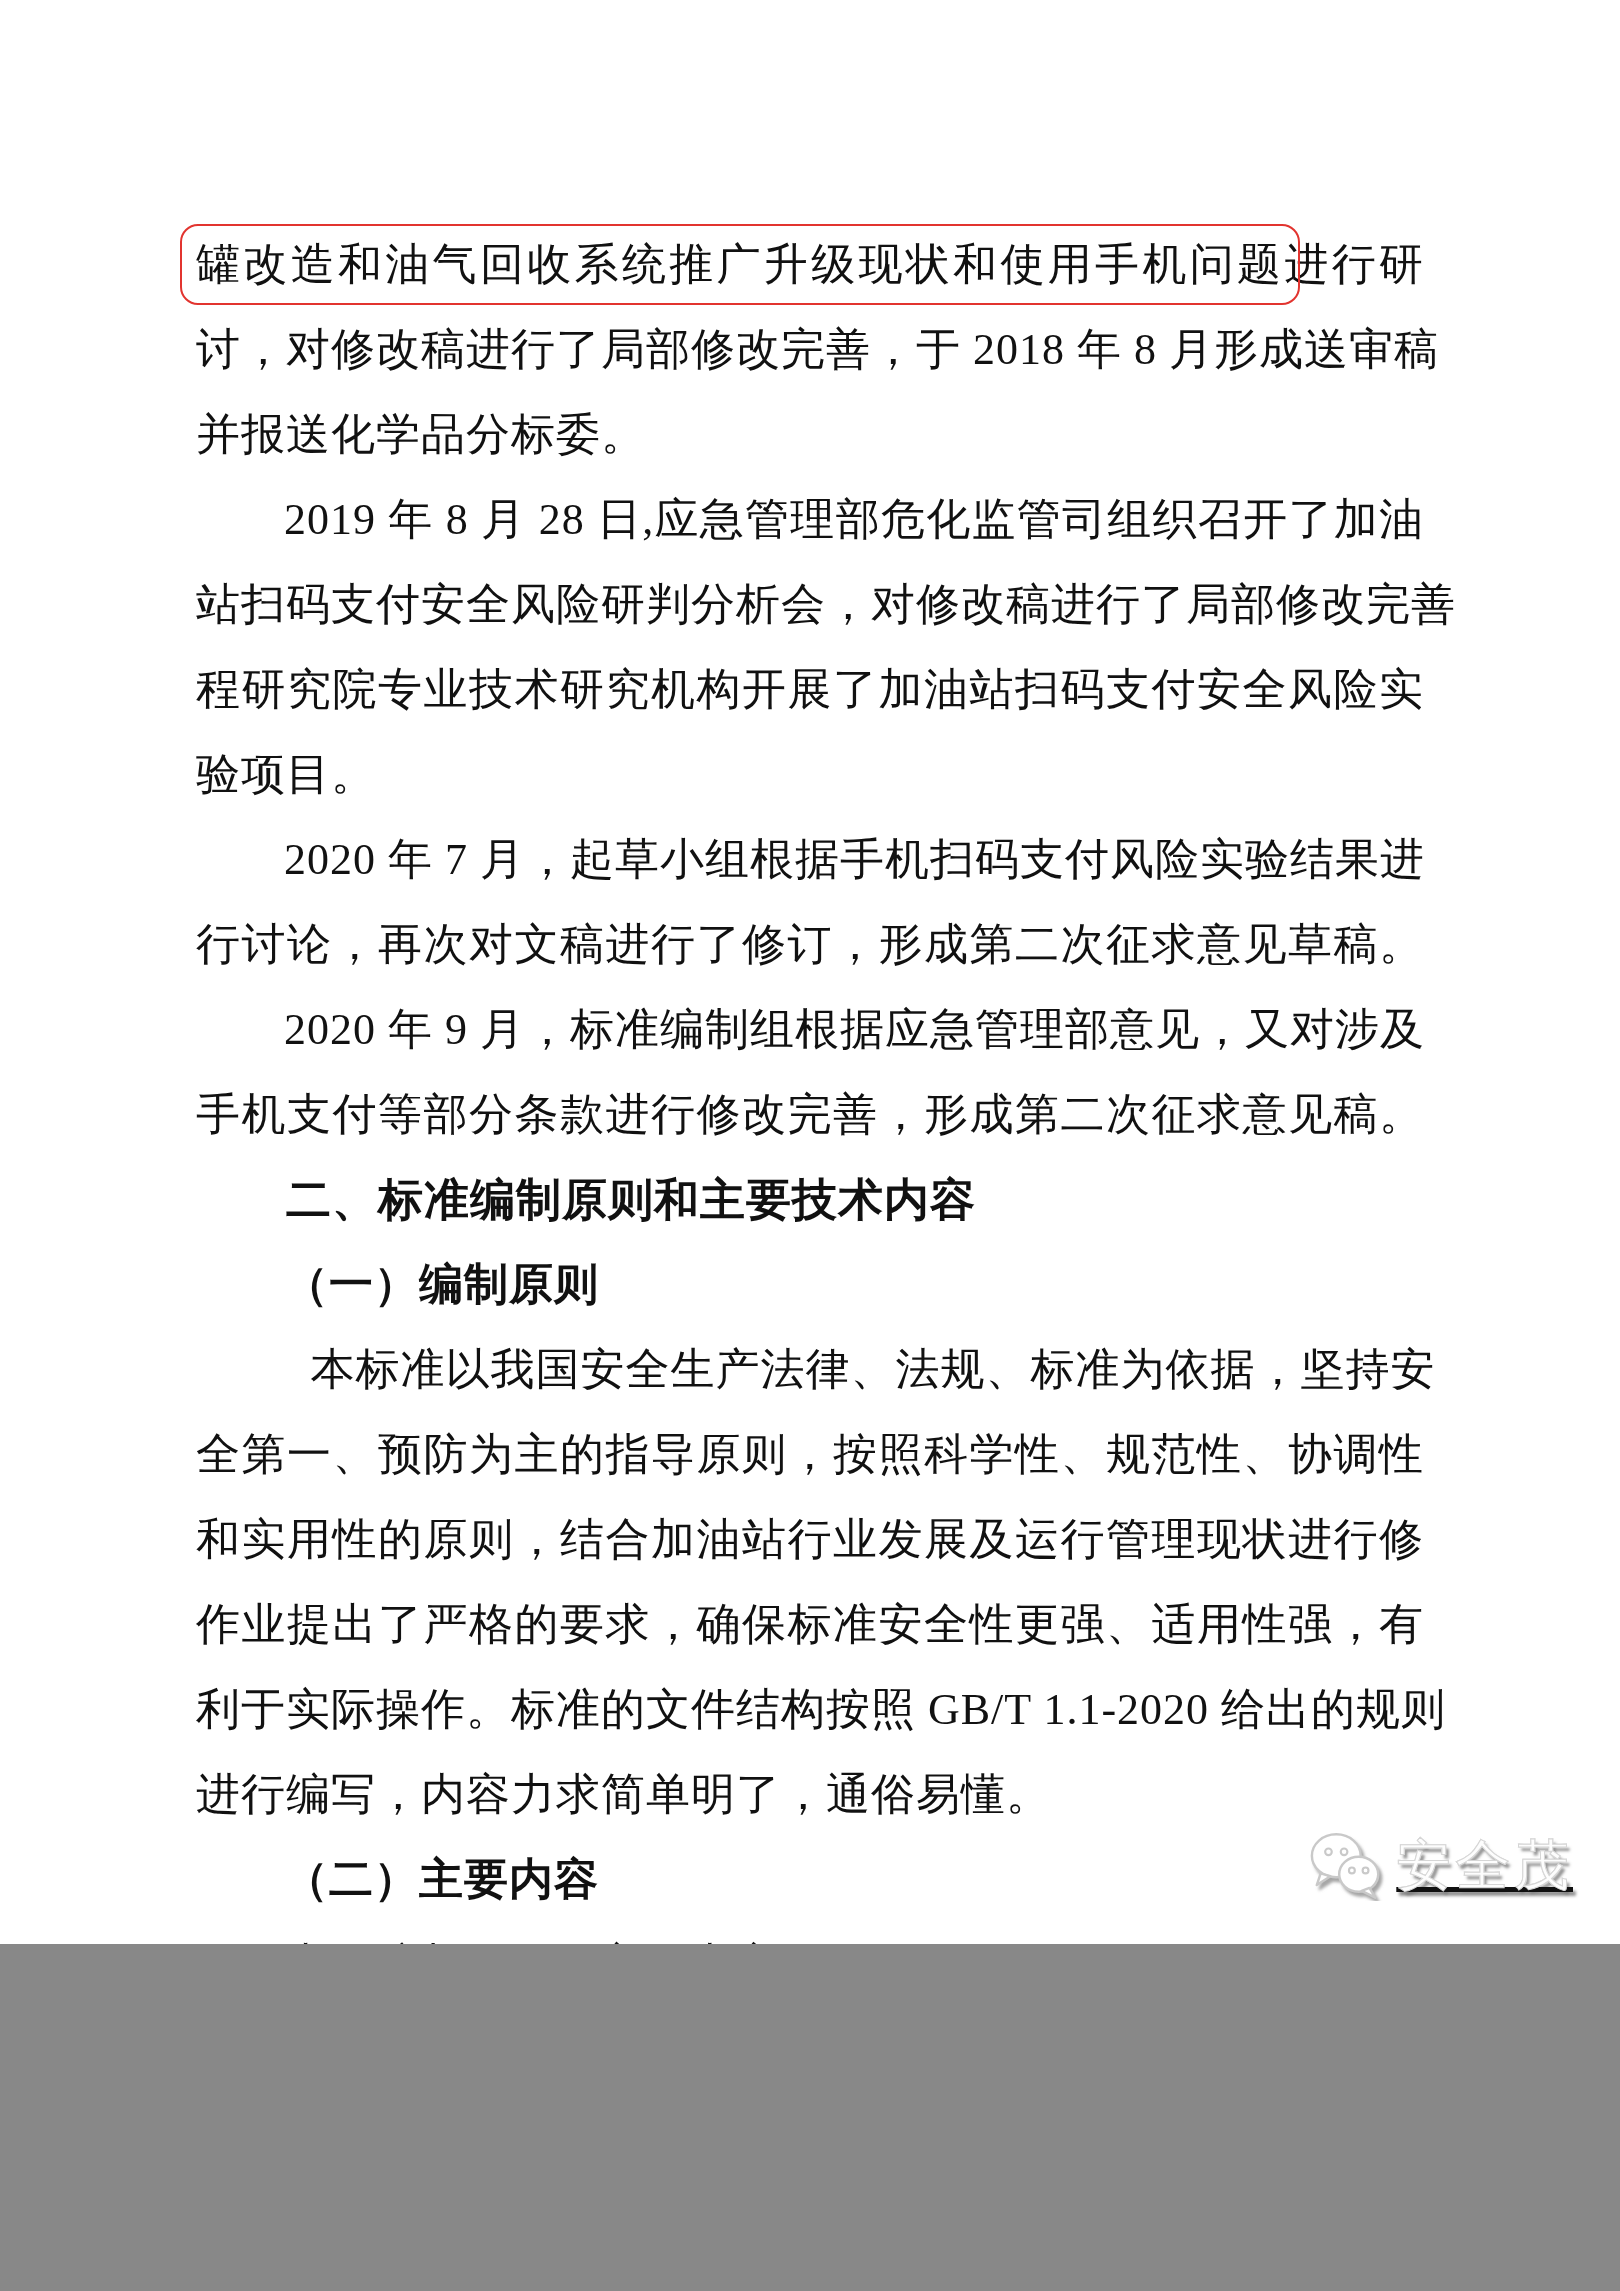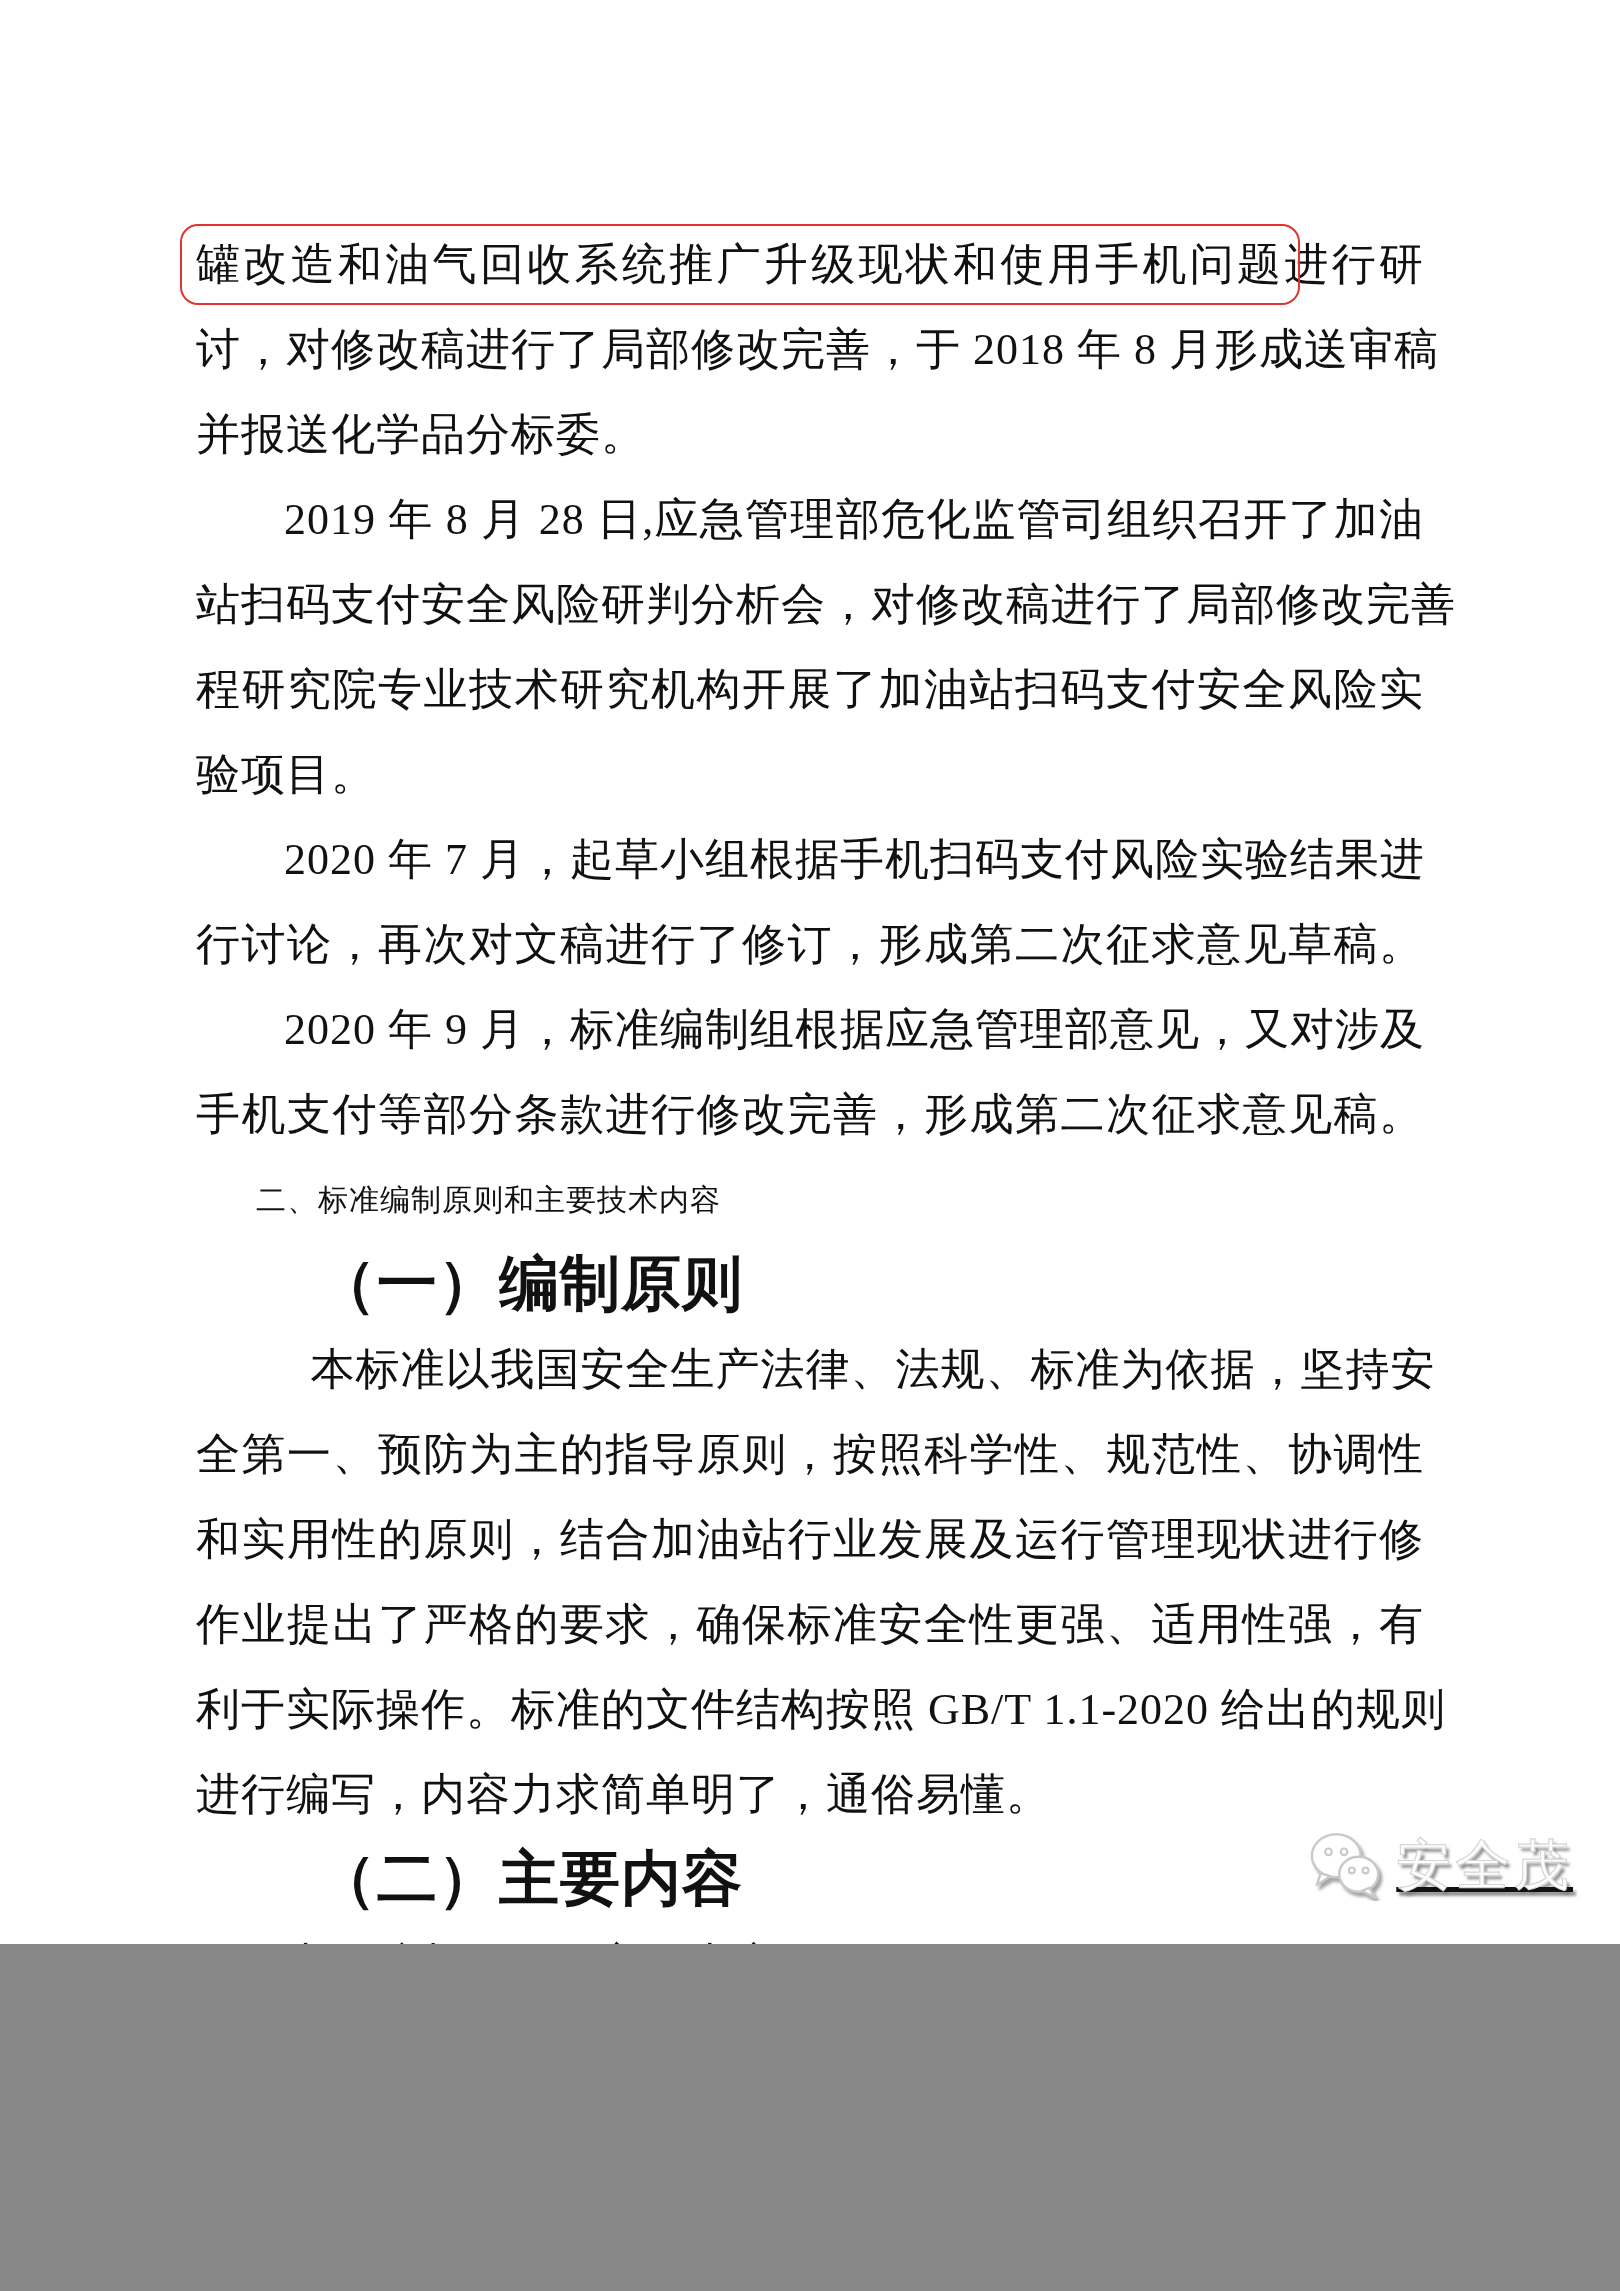--- a/index.html
+++ b/index.html
@@ -22,28 +22,28 @@
     letter-spacing:1px;
     text-align:justify;
     text-align-last:justify;
     white-space:nowrap;
   }
   .line.last{ text-align-last:left; }
   .line.indent{ text-indent:2em; }
   .line.indent-lg{ text-indent:2.6em; }
   .line.h1{
     font-family:"Liberation Sans","DejaVu Sans",sans-serif;
-    font-weight:normal;
-    font-size:30px;
+    font-weight:bold;
+    font-size:45px;
     text-align-last:left;
     text-indent:2em;
   }
   .line.h2{
     font-weight:bold;
-    font-size:60px;
+    font-size:44px;
     text-align-last:left;
     text-indent:2em;
   }
   .red-box{
     outline:2.9px solid #e2342f;
     outline-offset:14.7px;
     border-radius:2px;
   }
   .page-number{
     position:absolute;

